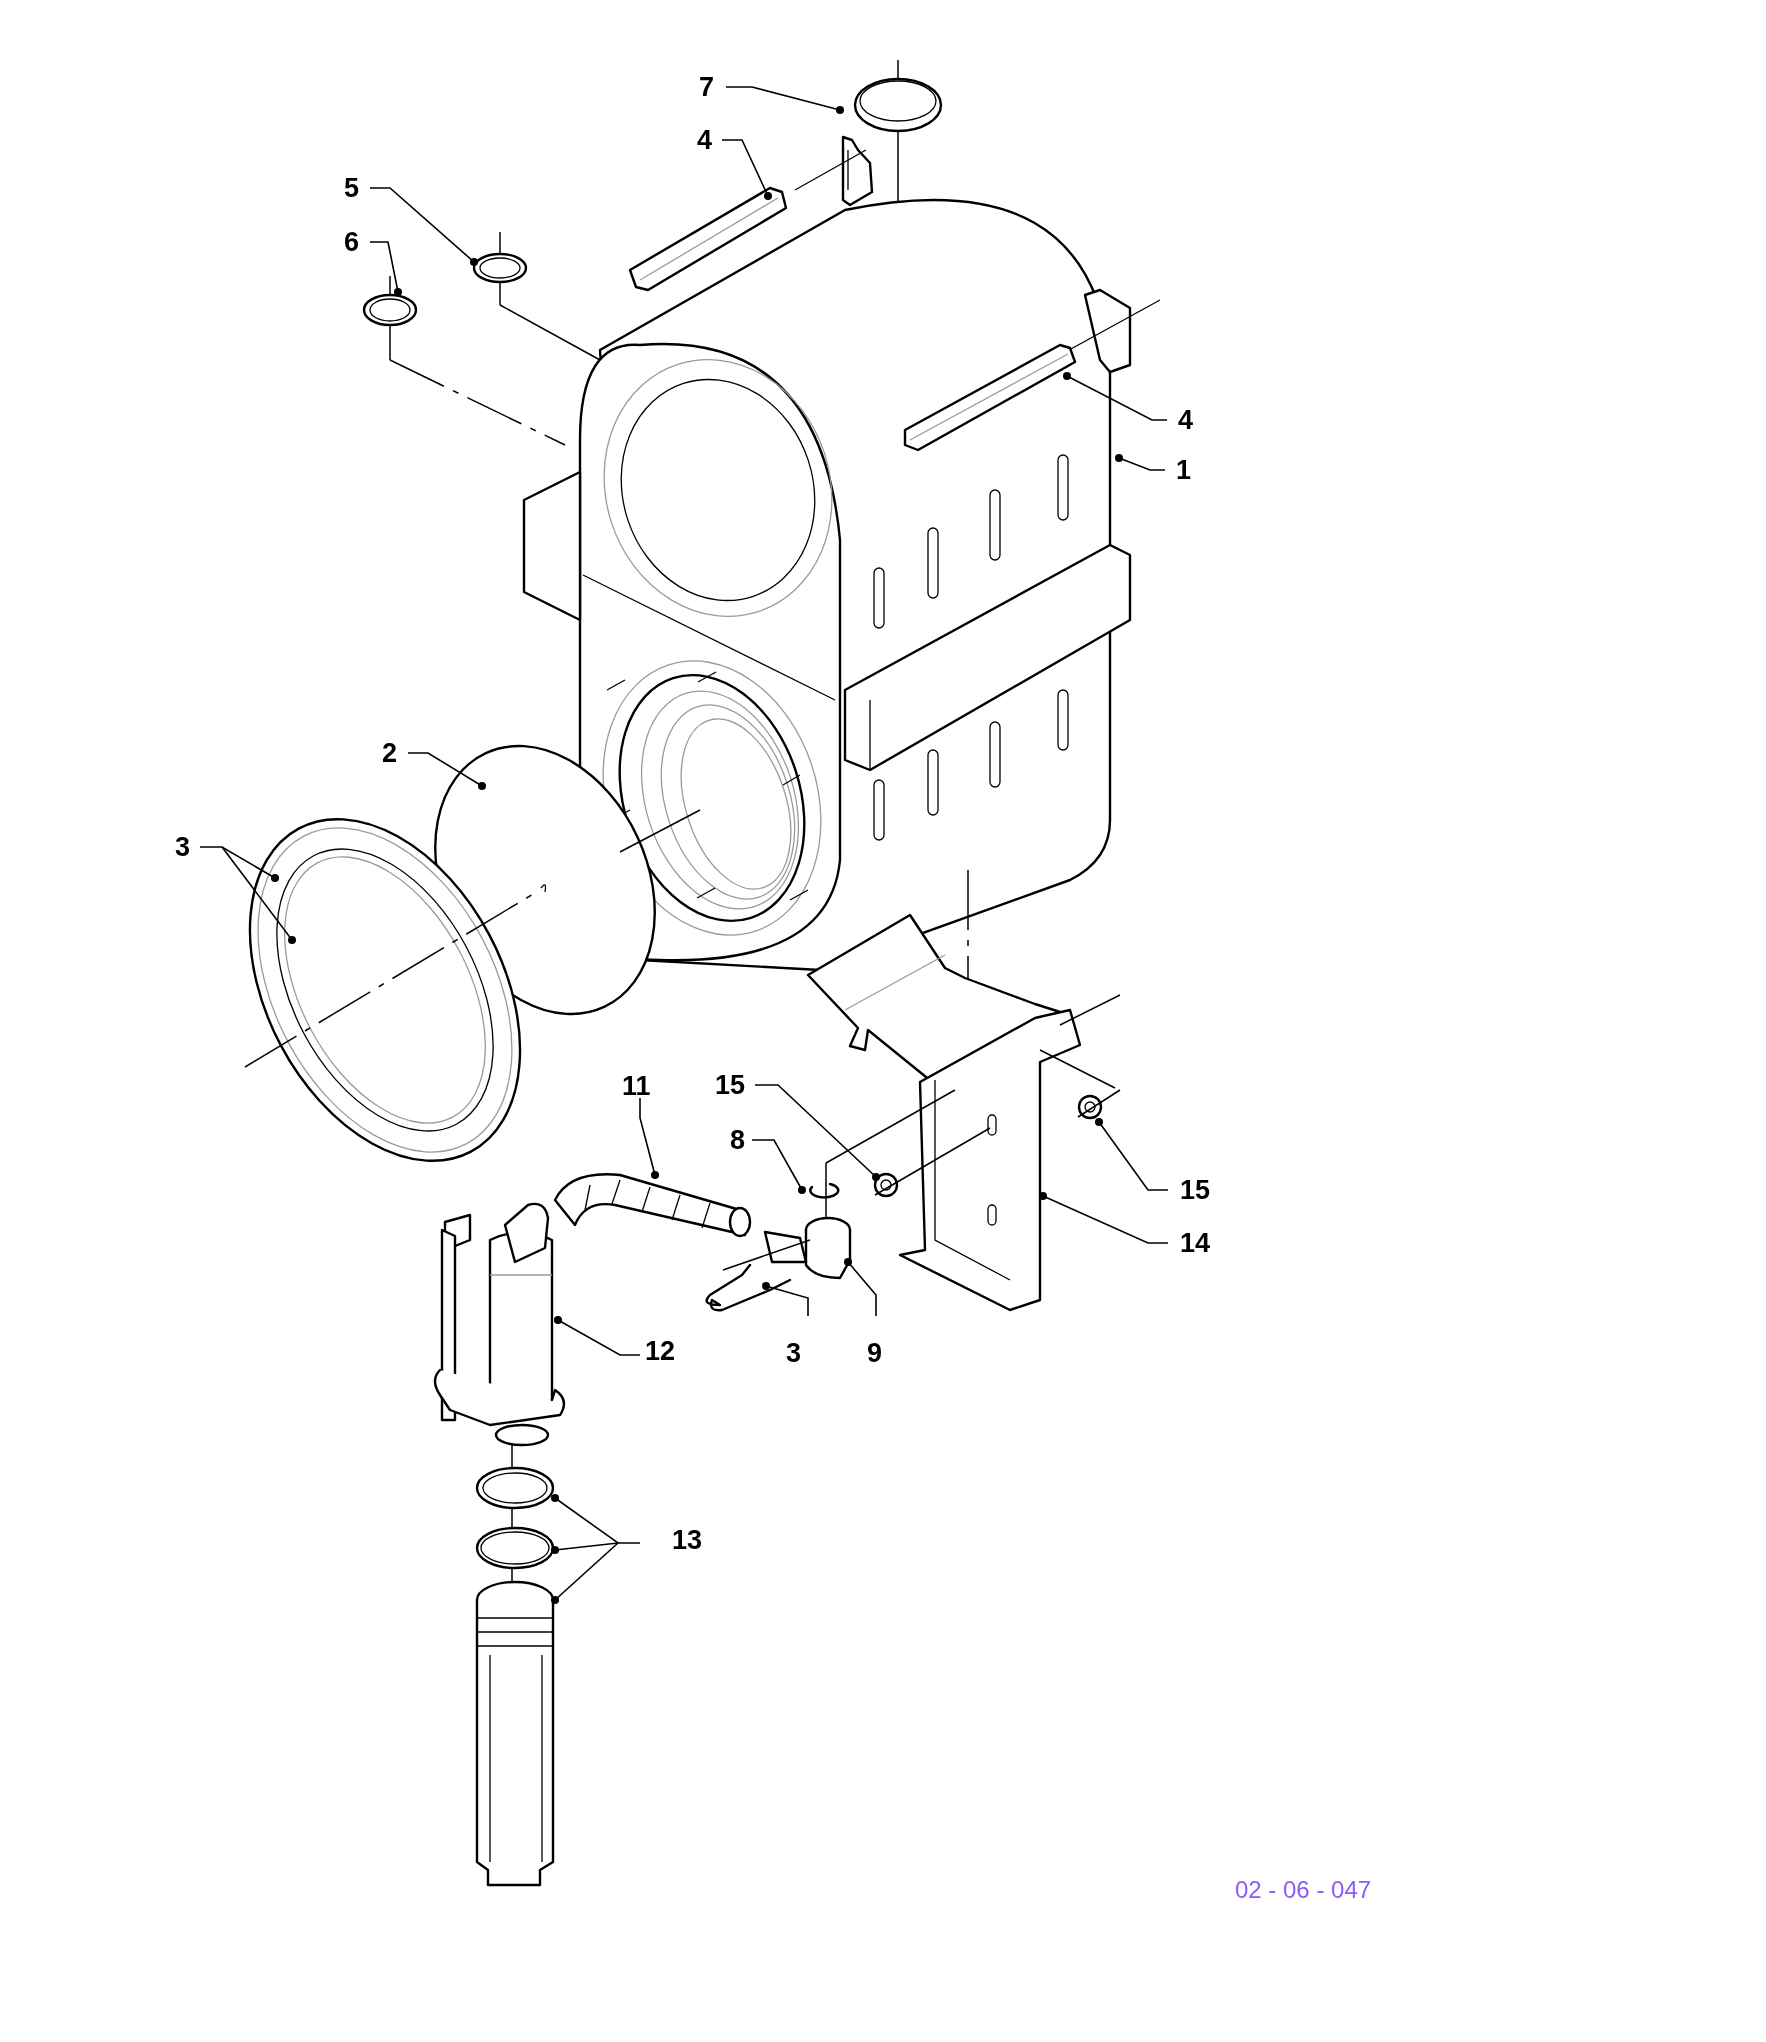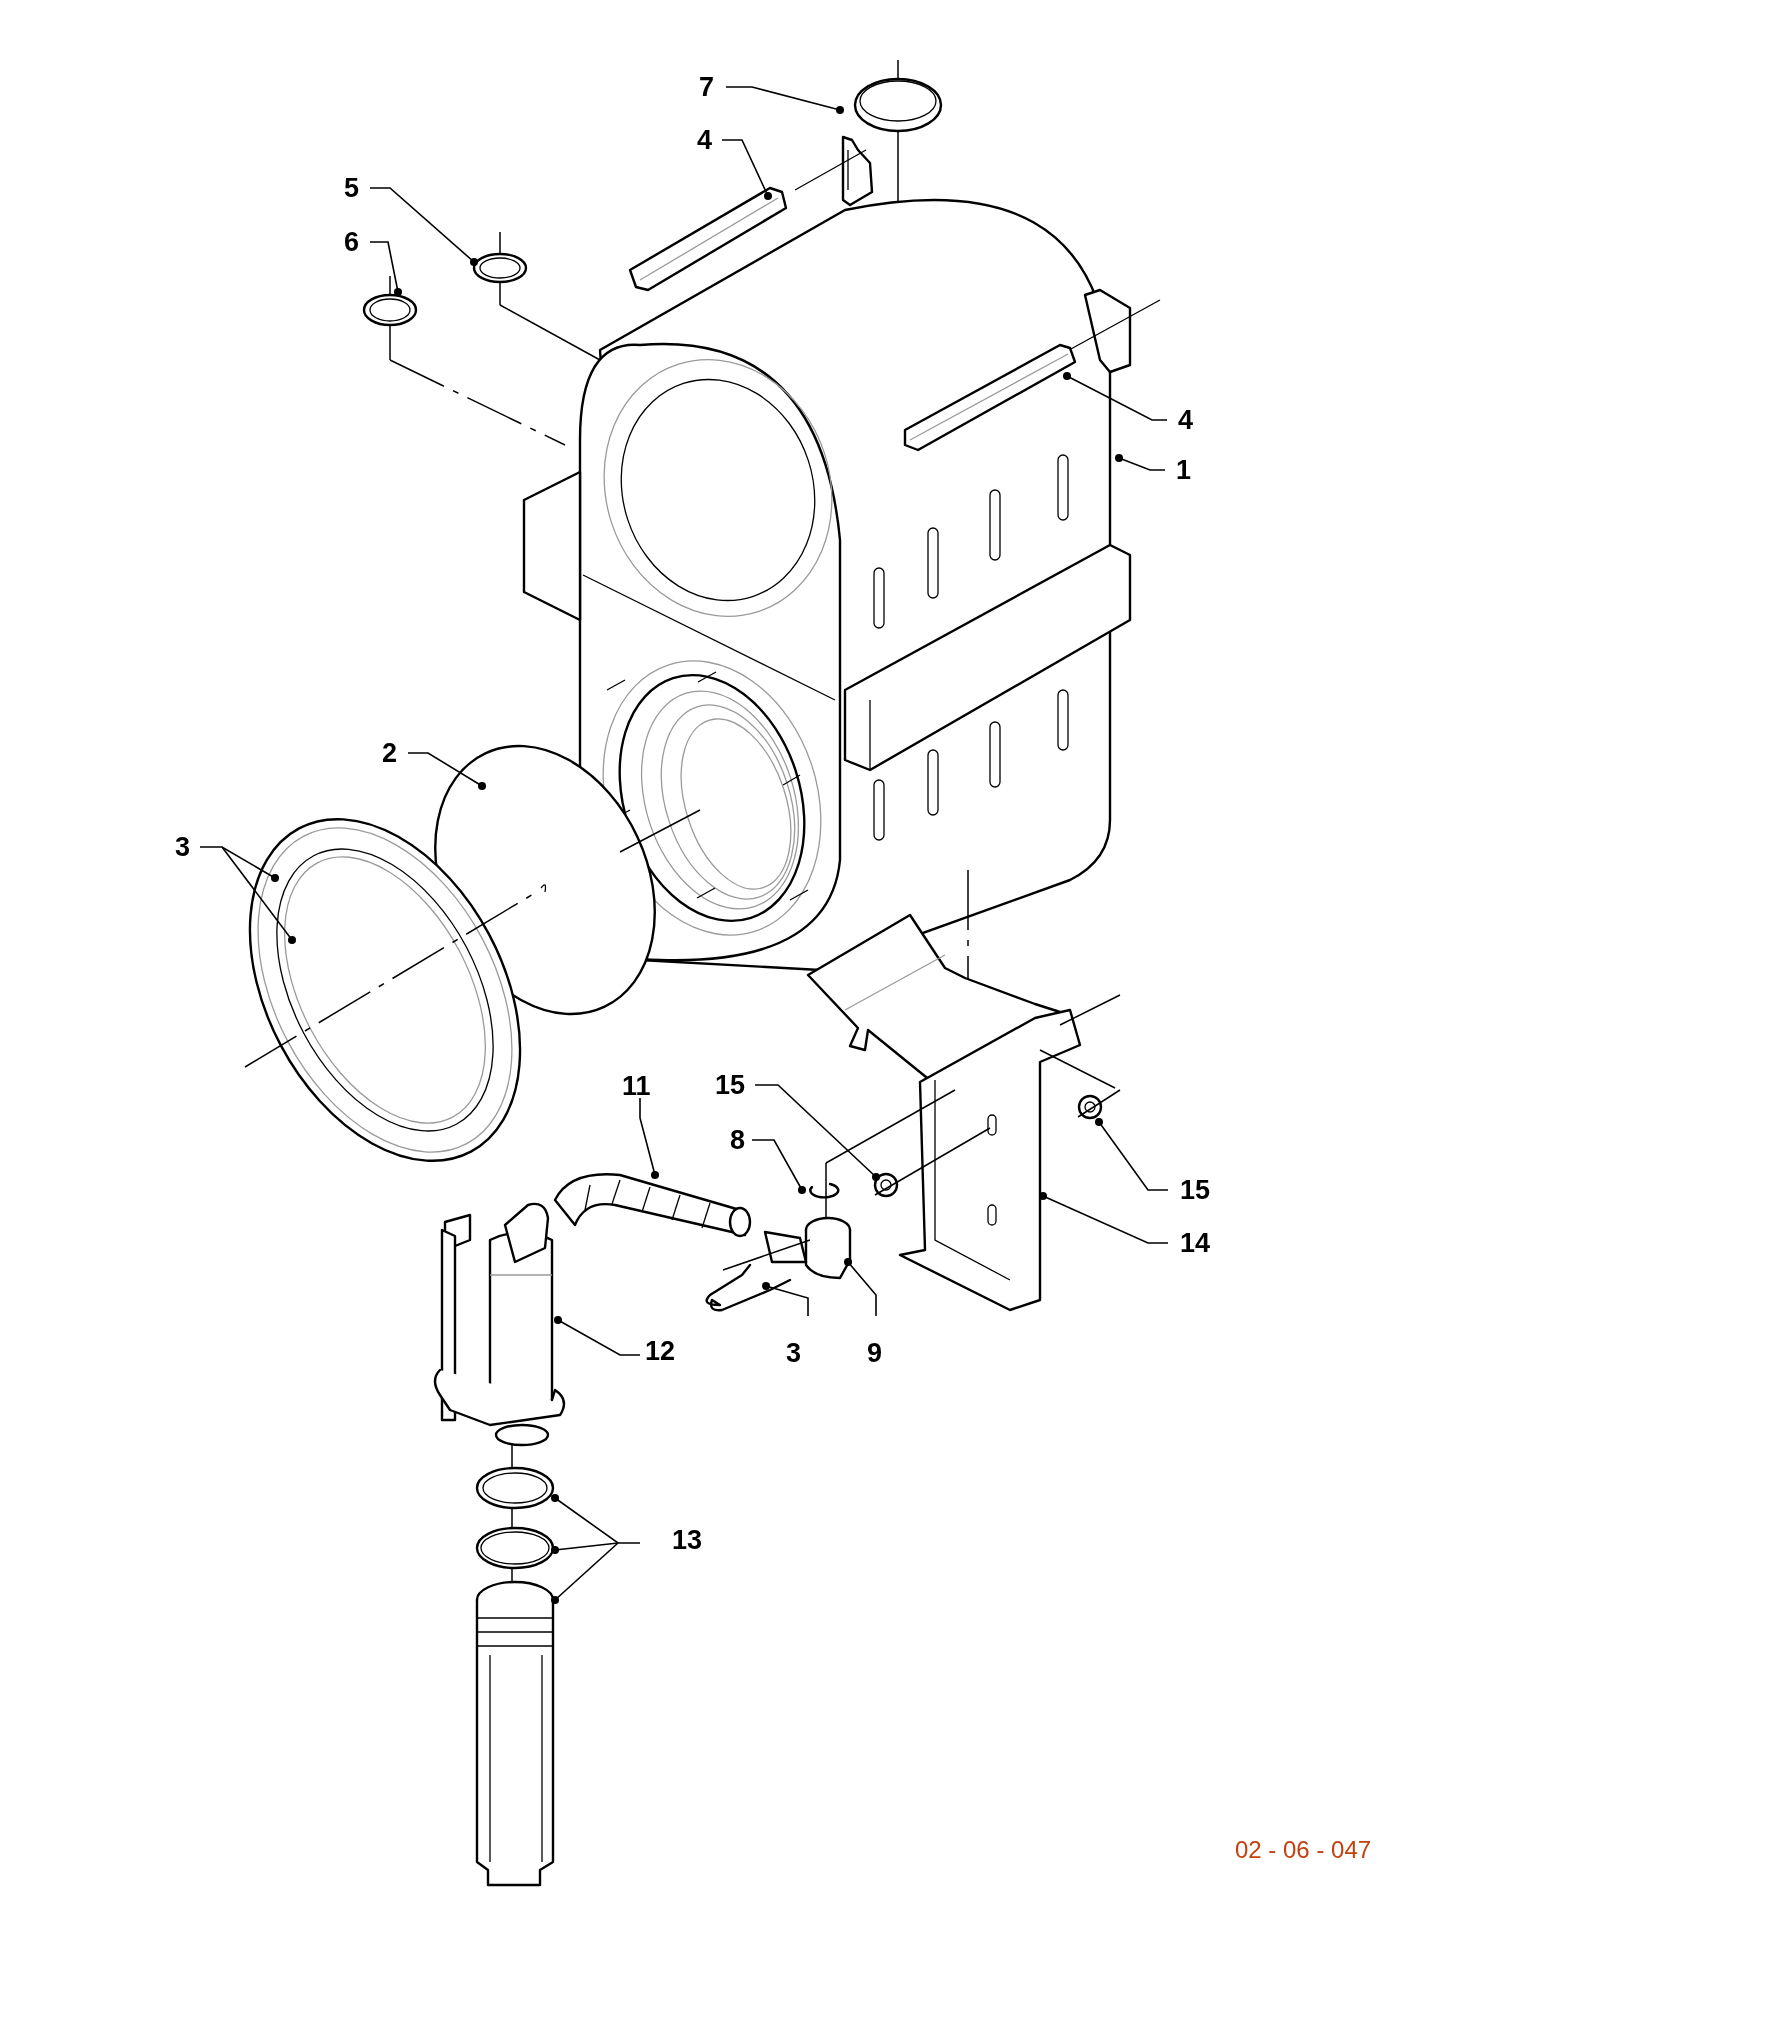--- a/index.html
+++ b/index.html
@@ -1,22 +1,22 @@
 <!DOCTYPE html>
 <html><head>
 <meta charset="utf-8">
 <style>
   html, body { margin: 0; padding: 0; background: #ffffff; }
   body { width: 1766px; height: 2042px; position: relative; overflow: hidden;
          font-family: "Liberation Sans", sans-serif; }
   #diagram { position: absolute; left: 0; top: 0; width: 1766px; height: 2042px; }
   .callout-label { position: absolute; font-family: "Liberation Sans", sans-serif;
                    font-weight: bold; font-size: 27px; color: #000; line-height: 1; }
-  .figure-ref { position: absolute; left: 1235px; top: 1836px; font-size: 24px;
-                font-family: "Liberation Sans", sans-serif; color: #c2410c; }
+  .figure-ref { position: absolute; left: 1235px; top: 1876px; font-size: 24px;
+                font-family: "Liberation Sans", sans-serif; color: #8b5cf6; }
   svg .part { fill: #fff; stroke: #000; stroke-width: 2.4; stroke-linejoin: round; stroke-linecap: round; }
   svg .thin { fill: none; stroke: #000; stroke-width: 1.3; }
   svg .grey { fill: none; stroke: #9a9a9a; stroke-width: 1.3; }
   svg .leader { fill: none; stroke: #000; stroke-width: 1.6; }
   svg .axis { fill: none; stroke: #000; stroke-width: 1.5; }
   svg .dash { fill: none; stroke: #000; stroke-width: 1.5; stroke-dasharray: 60 10 6 10; }
   svg .dot { fill: #000; }
   svg .line { fill: none; stroke: #000; stroke-width: 2.4; stroke-linejoin: round; stroke-linecap: round; }
 </style>
 </head>

